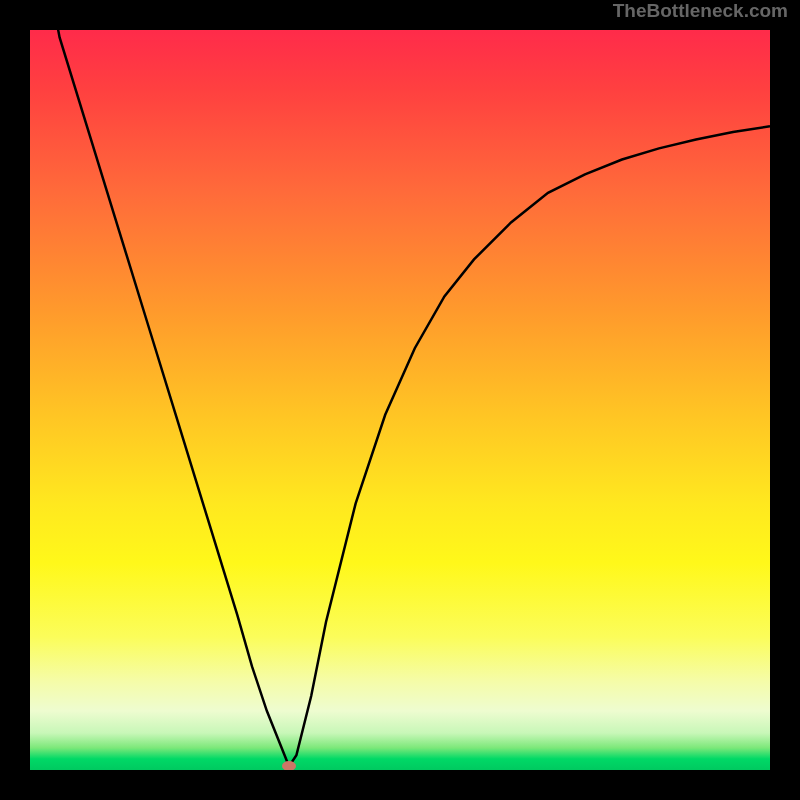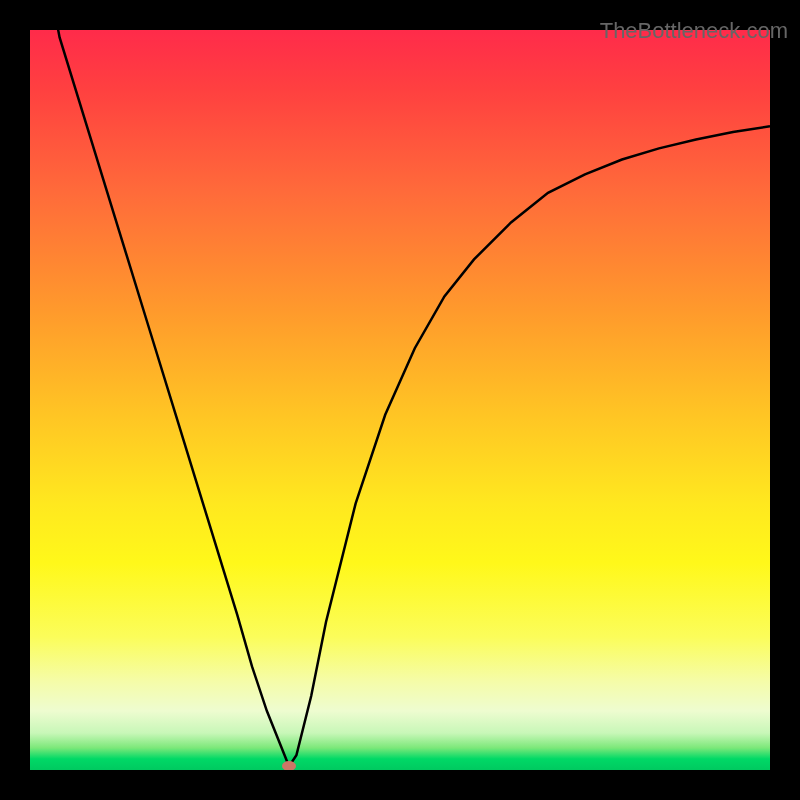--- a/index.html
+++ b/index.html
@@ -6,26 +6,26 @@
     margin: 0;
     padding: 0;
     width: 800px;
     height: 800px;
     background: #000;
     position: relative;
     font-family: Arial, sans-serif;
   }
   .watermark {
     position: absolute;
-    top: 18px;
+    top: 0;
     right: 12px;
     color: #666;
-    font-size: 22px;
+    font-size: 19px;
     z-index: 10;
-    font-weight: 400;
+    font-weight: 700;
   }
   .plot-area {
     position: absolute;
     top: 30px;
     left: 30px;
     width: 740px;
     height: 740px;
     overflow: hidden;
   }
   .gradient-bg {

